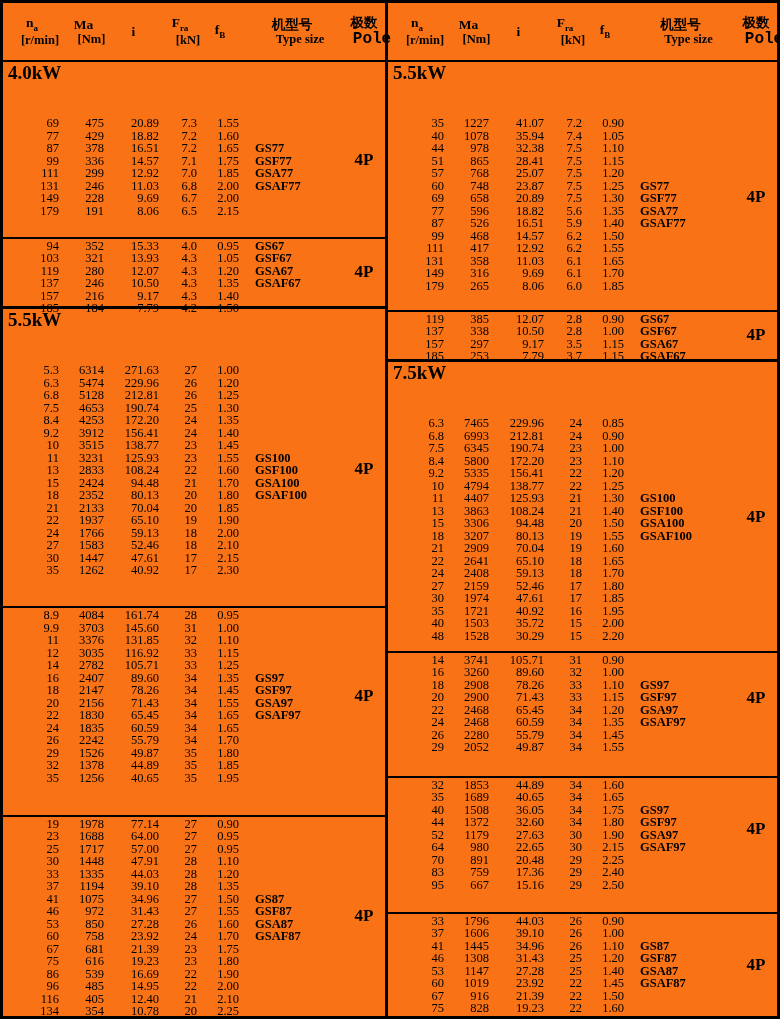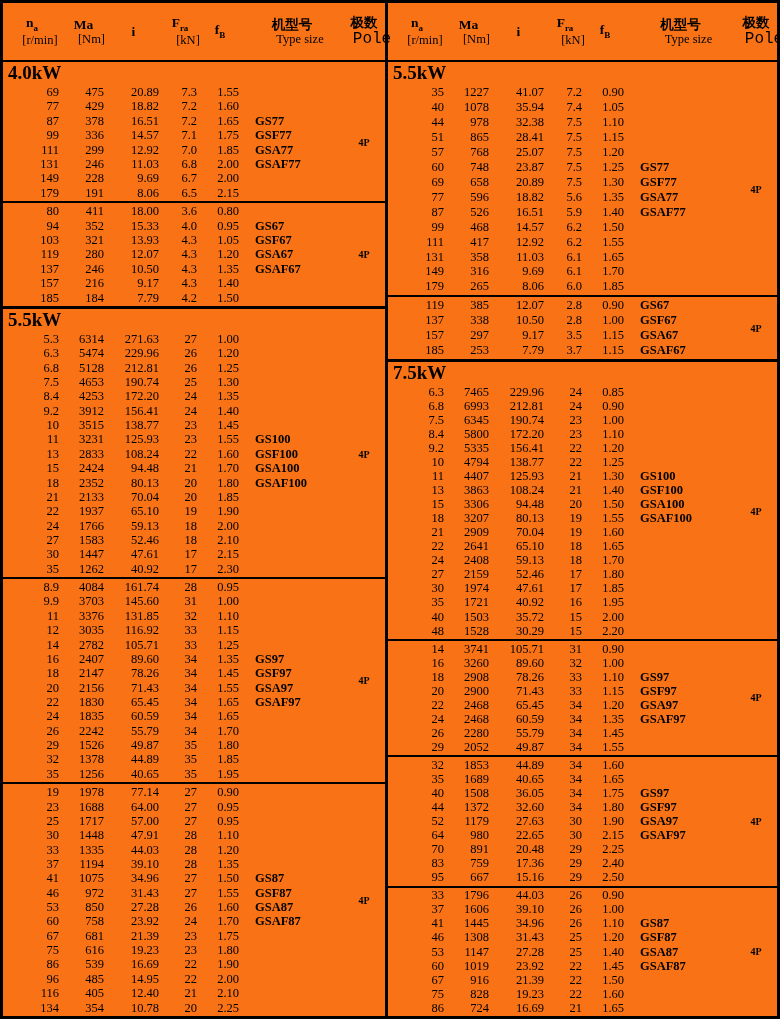--- a/index.html
+++ b/index.html
@@ -13,41 +13,41 @@
   
   .header-row{flex:0 0 57px;display:flex;border-bottom:2px solid #000;}
   .hhalf{display:grid;grid-template-columns:58px 45px 55px 38px 42px 1fr 42px;
          align-items:center;justify-items:center;height:100%;}
   .hhalf-left{width:382px;flex:0 0 382px;}
   .hhalf-right{flex:1;}
   .hdivider,.bdivider{flex:0 0 3px;background:#000;}
   .hcell{text-align:center;line-height:1.15;}
   .hmain{font-weight:bold;font-size:13.5px;}
   .hmain sub{font-size:9px;}
-  .hline2{font-weight:normal;font-size:12.5px;margin-left:16px;}
+  .hline2{font-weight:bold;font-size:12.5px;margin-left:16px;}
   .hline2.mono{font-family:"Liberation Mono",monospace;font-size:16px;letter-spacing:0;}
   
   .body-row{flex:1;display:flex;min-height:0;}
   .bhalf{display:flex;flex-direction:column;min-height:0;}
   .bhalf-left{width:382px;flex:0 0 382px;border-radius:25px;}
   .bhalf-right{flex:1;}
   .section{display:flex;flex-direction:column;min-height:0;}
   .section.fill{flex:1 1 auto;}
   .section + .section{border-top:3px solid #000;}
   .section-title{flex:0 0 22px;font-weight:bold;font-size:19px;line-height:21px;padding-left:5px;}
   .blocks{flex:1 1 auto;display:flex;flex-direction:column;min-height:0;}
-  .block{display:flex;min-height:0;}
+  .block{display:flex;min-height:0;margin-top:32px;}
   .block + .block{border-top:2px solid #000;}
   .rows{flex:1 1 auto;display:flex;flex-direction:column;justify-content:space-around;padding:1px 0;min-width:0;}
   .row{flex:1 1 auto;display:grid;grid-template-columns:58px 45px 55px 38px 42px 1fr;
        align-items:center;font-size:12.5px;line-height:1;}
   .cnum{text-align:right;padding-right:2px;white-space:nowrap;}
   .cmodel{text-align:left;padding-left:14px;font-weight:bold;white-space:nowrap;}
   .pole{flex:0 0 42px;display:flex;align-items:center;justify-content:center;
-        font-weight:bold;font-size:10px;}
+        font-weight:bold;font-size:17px;}
 </style>
 </head>
 <body>
 
 <div class="page">
   <div class="header-row">
     <div class="hhalf hhalf-left">
         <div class="hcell">
           <div class="hmain">n<sub>a</sub></div>
           <div class="hline2">[r/min]</div>
@@ -175,28 +175,20 @@
                   <div class="cnum">6.5</div>
                   <div class="cnum">2.15</div>
                   <div class="cmodel"></div>
                 </div>
               </div>
               <div class="pole">4P</div>
             </div>
             <div class="block" style="flex-grow: 7;">
               <div class="rows">
                 <div class="row">
-                  <div class="cnum">80</div>
-                  <div class="cnum">411</div>
-                  <div class="cnum">18.00</div>
-                  <div class="cnum">3.6</div>
-                  <div class="cnum">0.80</div>
-                  <div class="cmodel"></div>
-                </div>
-                <div class="row">
                   <div class="cnum">94</div>
                   <div class="cnum">352</div>
                   <div class="cnum">15.33</div>
                   <div class="cnum">4.0</div>
                   <div class="cnum">0.95</div>
                   <div class="cmodel">GS67</div>
                 </div>
                 <div class="row">
                   <div class="cnum">103</div>
                   <div class="cnum">321</div>

